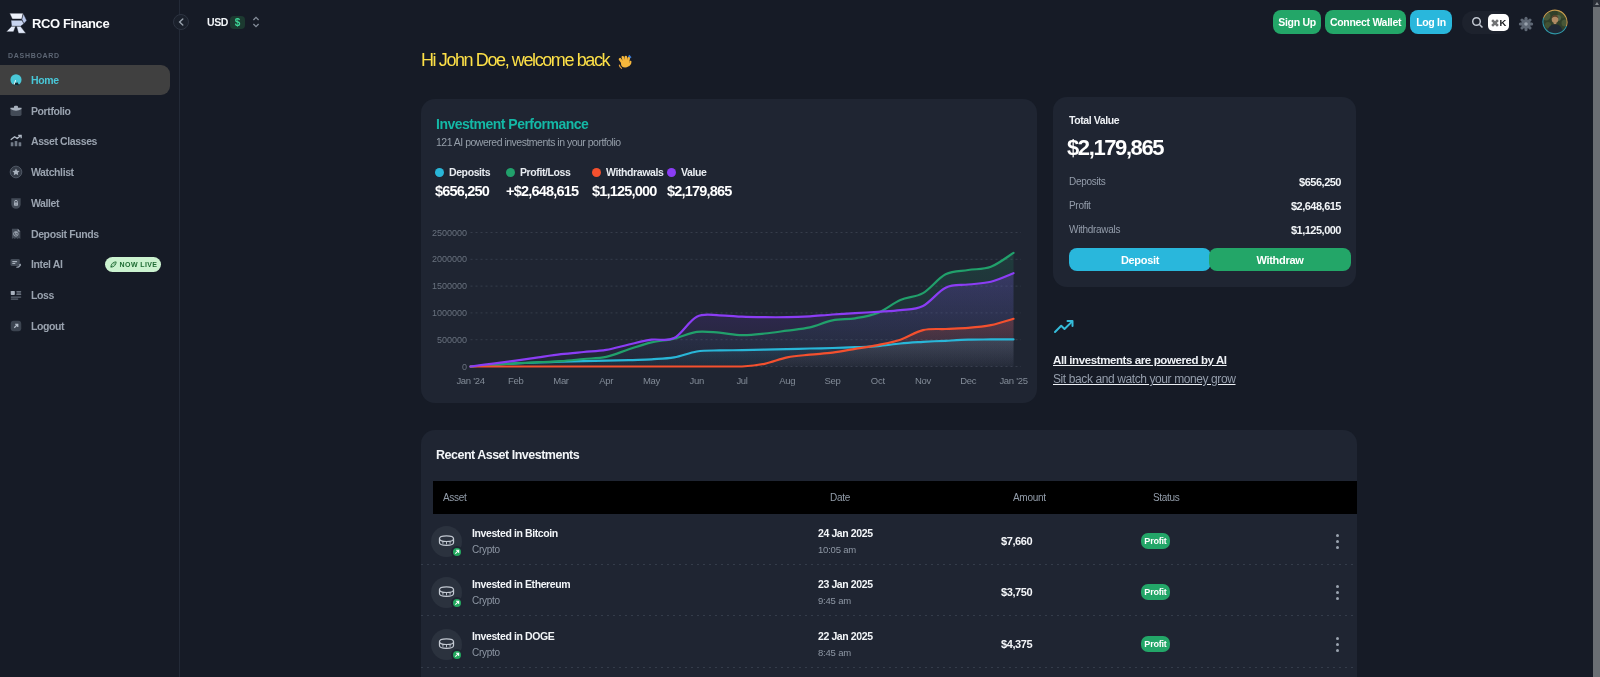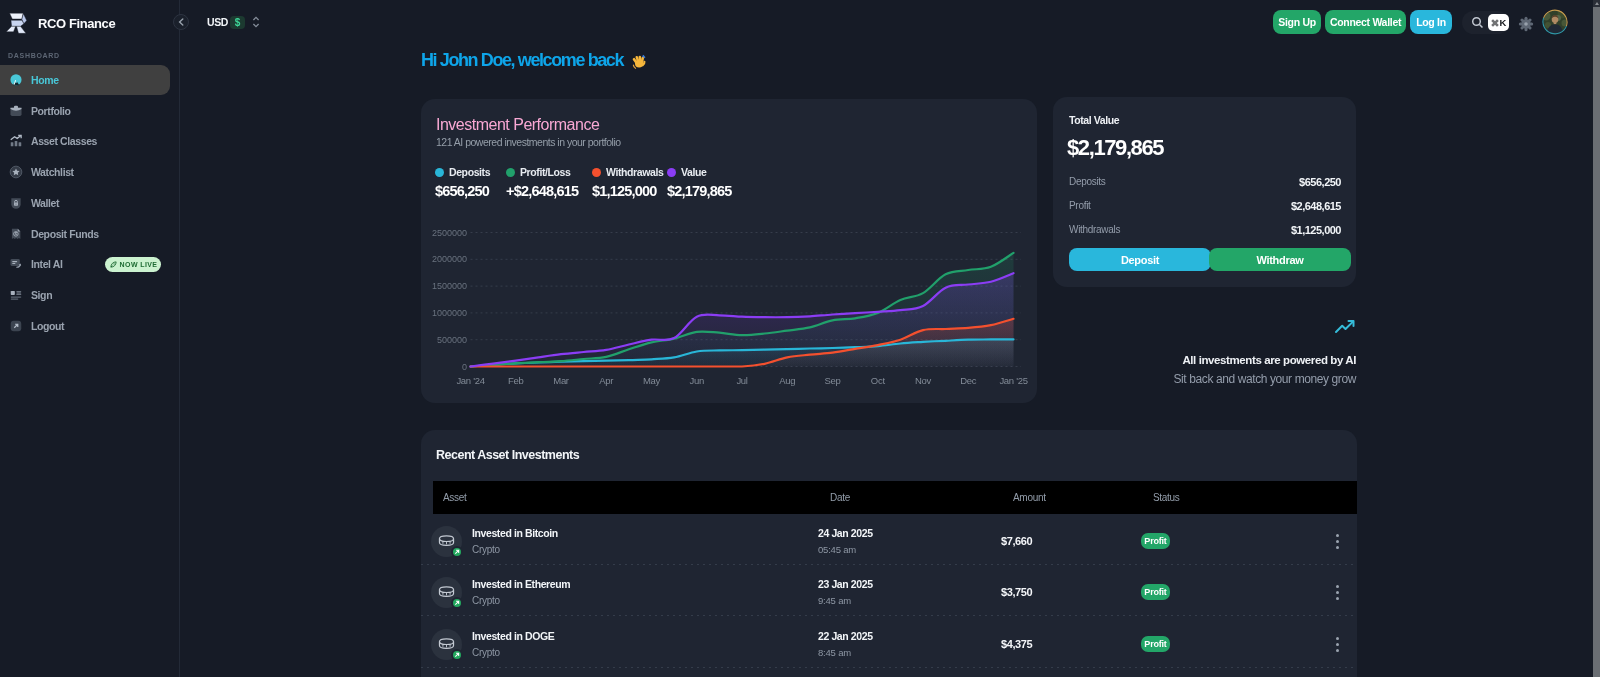--- a/index.html
+++ b/index.html
@@ -1,21 +1,21 @@
 <!DOCTYPE html>
 <html><head>
 <meta charset="utf-8">
 <style>
 * { margin:0; padding:0; box-sizing:border-box; }
 html,body { width:1600px; height:677px; overflow:hidden; }
 body { background:#161b26; font-family:"Liberation Sans",sans-serif; position:relative; color:#eef1f5; }
 
 
 #sidebar { position:absolute; left:0; top:0; width:180px; height:677px; border-right:1px solid #232a37; }
-#logo { position:absolute; left:8px; top:13px; display:flex; align-items:center;gap:6px; }
+#logo { position:absolute; left:8px; top:13px; display:flex; align-items:center; }
 #logo span { font-size:13px; font-weight:bold; letter-spacing:-0.4px; color:#fafbfd; margin-left:5px; }
 #dash-label { position:absolute; left:8px; top:52px; font-size:7px; font-weight:bold; letter-spacing:0.7px; color:#5d6674; }
 .mi { position:absolute; left:0; width:170px; height:30px; display:flex; align-items:center; }
 .mi svg { margin-left:9px; flex:0 0 auto; }
 .mi .t { margin-left:8px; font-size:10.5px; font-weight:bold; letter-spacing:-0.4px; color:#9aa3af; }
 .mi.active { background:#404040; border-radius:0 9px 9px 0; }
 .mi.active .t { color:#49c7d7; }
 #nowlive { position:absolute; left:105px; width:56px; height:15px; background:#cbf2cf; border-radius:8px; display:flex; align-items:center; justify-content:center; }
 #nowlive span { font-size:7px; font-weight:bold; letter-spacing:0.4px; color:#1e6b33; margin-left:2px; }
 
@@ -28,41 +28,41 @@
 #btn-signup { left:1273px; width:48px; background:#23a668; }
 #btn-connect { left:1325px; width:81px; background:#23a668; }
 #btn-login { left:1410px; width:42px; background:#29b7dc; }
 #searchpill { position:absolute; left:1462px; top:11px; width:47px; height:23px; background:#1d222d; border-radius:11.5px; display:flex; align-items:center; }
 #cmdk { width:21px; height:17px; background:#fff; border-radius:5px; margin-left:4px; color:#14161a; font-size:9.5px; font-weight:bold; display:flex; align-items:center; justify-content:center; }
 #gear { position:absolute; left:1518px; top:16px; }
 #avatar { position:absolute; left:1542px; top:9px; width:26px; height:26px; border-radius:50%; }
 
 
 #main { position:absolute; left:421px; top:0; width:936px; }
-#hello { position:absolute; left:0; top:50px; font-size:18px; font-weight:bold; letter-spacing:-1.4px; color:#0ea5e9; }
+#hello { position:absolute; left:0; top:50px; font-size:18px; font-weight:normal; letter-spacing:-1.4px; color:#fde047; }
 .card { position:absolute; background:#1f2532; border-radius:14px; }
 #chartcard { left:0; top:99px; width:616px; height:304px; }
-#cc-title { position:absolute; left:15px; top:17px; font-size:16px; font-weight:normal; letter-spacing:-0.5px; color:#f9a8d4; }
+#cc-title { position:absolute; left:15px; top:17px; font-size:14px; font-weight:bold; letter-spacing:-0.5px; color:#14b8a6; }
 #cc-sub { position:absolute; left:15px; top:37px; font-size:10.5px; color:#959ea9; letter-spacing:-0.5px; }
 .lg { position:absolute; top:67px; display:flex; align-items:center; }
 .lg .dot { width:9px; height:9px; border-radius:50%; margin-right:5px; }
 .lg .lt { font-size:10.5px; font-weight:bold; letter-spacing:-0.4px; color:#e8ecf1; }
 .lv { position:absolute; top:84px; font-size:14.5px; font-weight:bold; letter-spacing:-0.8px; color:#fff; }
 
 #tvcard { left:632px; top:97px; width:303px; height:190px; }
 #tv-title { position:absolute; left:16px; top:17px; font-size:10.5px; font-weight:bold; letter-spacing:-0.4px; color:#eef1f5; }
 #tv-big { position:absolute; left:14px; top:38px; font-size:22px; font-weight:bold; letter-spacing:-1.4px; color:#fff; }
 .tvrow { position:absolute; left:16px; right:15px; display:flex; justify-content:space-between; }
 .tvrow .l { font-size:10px; color:#949dab; letter-spacing:-0.3px; }
 .tvrow .v { font-size:11px; font-weight:bold; letter-spacing:-0.5px; color:#f2f5f8; }
 .tvbtn { position:absolute; top:151px; height:23px; width:142px; border-radius:8px; color:#fff; font-size:11px; font-weight:bold; letter-spacing:-0.3px; display:flex; align-items:center; justify-content:center; }
 #tv-dep { left:16px; background:#29b7dc; }
 #tv-wd { left:156px; background:#23a668; }
 
-#promo { position:absolute; left:632px; top:319px; width:303px; text-align:right; }
+#promo { position:absolute; left:632px; top:319px; width:303px; text-align:left;text-decoration:underline; }
 #promo .p1 { margin-top:15px; font-size:11.5px; font-weight:bold; letter-spacing:-0.4px; color:#eef1f5; }
 #promo .p2 { margin-top:6px; font-size:12px; color:#949dab; letter-spacing:-0.4px; }
 
 
 #tablecard { left:0; top:430px; width:936px; height:300px; overflow:hidden; }
 #tc-title { position:absolute; left:15px; top:18px; font-size:12.5px; font-weight:bold; letter-spacing:-0.5px; color:#f2f5f8; }
 #thead { position:absolute; left:12px; top:51px; width:936px; height:33px; background:#000000; }
 #thead span { position:absolute; top:11px; font-size:10px; color:#939daa; letter-spacing:-0.3px; }
 .trow { position:absolute; left:0; width:936px; height:51px; }
 .trow .sep { position:absolute; left:0; bottom:0; width:936px; height:1px; background:repeating-linear-gradient(90deg,#343c4a 0 2px,transparent 2px 6px); }
@@ -169,21 +169,21 @@
       <span>NOW LIVE</span>
     </div>
   <div class="mi" style="top:279.9px">
       <svg width="14" height="14" viewBox="0 0 24 24">
         <rect x="3" y="5" width="7" height="7" rx="1.2" fill="#a8b1bd"></rect>
         <rect x="12.5" y="5.5" width="8.5" height="2" rx="1" fill="#848d9a"></rect>
         <rect x="12.5" y="9.5" width="8.5" height="2" rx="1" fill="#848d9a"></rect>
         <rect x="3" y="14.5" width="18" height="2" rx="1" fill="#5b6470"></rect>
         <rect x="3" y="18" width="13" height="2" rx="1" fill="#5b6470"></rect>
       </svg>
-      <span class="t">Sign</span>
+      <span class="t">Loss</span>
     </div>
   <div class="mi" style="top:310.6px">
       <svg width="14" height="14" viewBox="0 0 24 24">
         <rect x="3" y="3" width="18" height="18" rx="5" fill="#3c4450"></rect>
         <path d="M9 15 L14.6 9.4 M10.4 9 H15 V13.6" stroke="#b4bdc9" stroke-width="2.1" fill="none"></path>
       </svg>
       <span class="t">Logout</span>
     </div>
 </div>
 
@@ -387,21 +387,21 @@
           </svg>
           <div class="sub">
             <svg width="6" height="6" viewBox="0 0 10 10">
               <path d="M2.2 7.8 L7.8 2.2 M3.4 2.2 H7.8 V6.6" stroke="#fff" stroke-width="1.7" fill="none"></path>
             </svg>
           </div>
         </div>
       <div class="t1">Invested in Bitcoin</div>
         <div class="t2">Crypto</div>
       <div class="d1">24 Jan 2025</div>
-        <div class="d2">05:45 am</div>
+        <div class="d2">10:05 am</div>
       <div class="amt">$7,660</div>
       <div class="badge">Profit</div>
       <div class="dots">
           <i></i>
           <i></i>
           <i></i>
         </div>
       <div class="sep"></div>
     </div>
     <div class="trow" style="top:135px">

